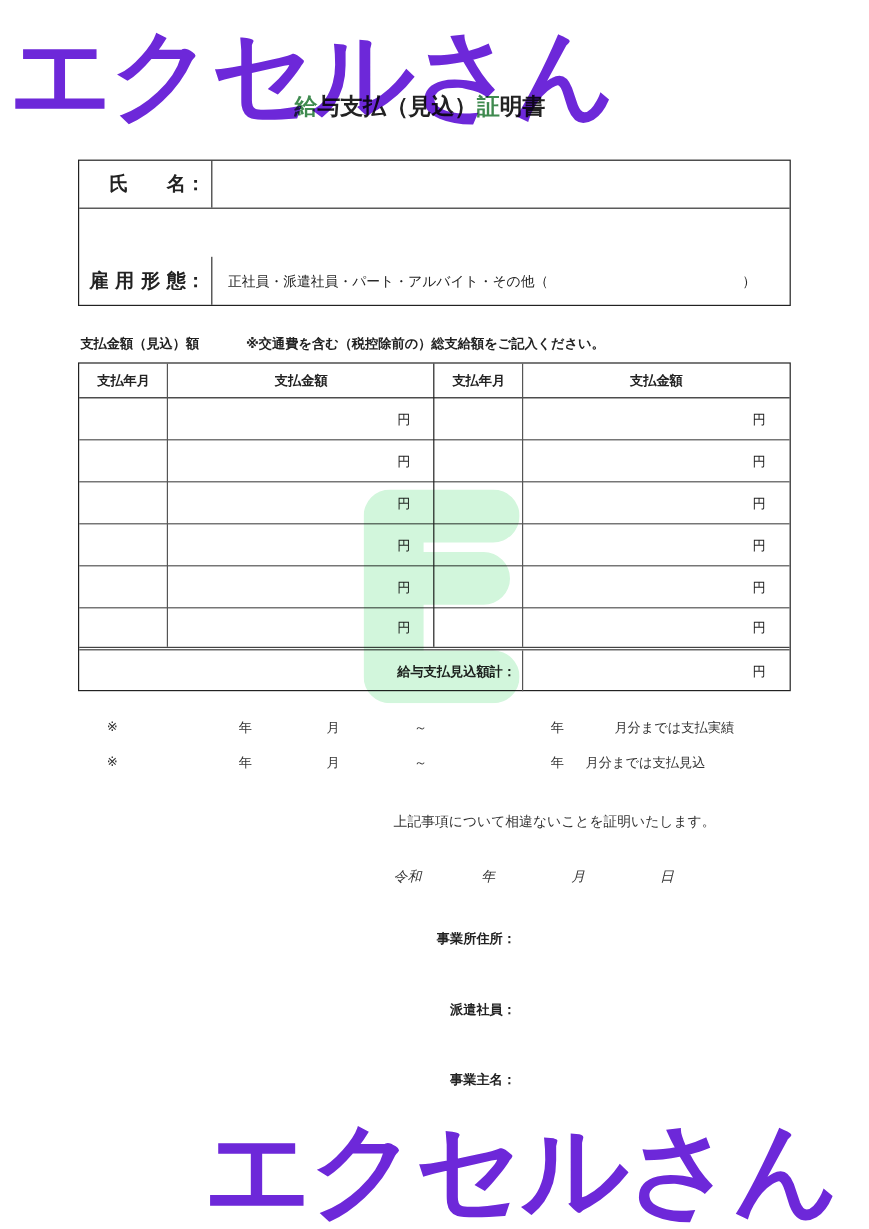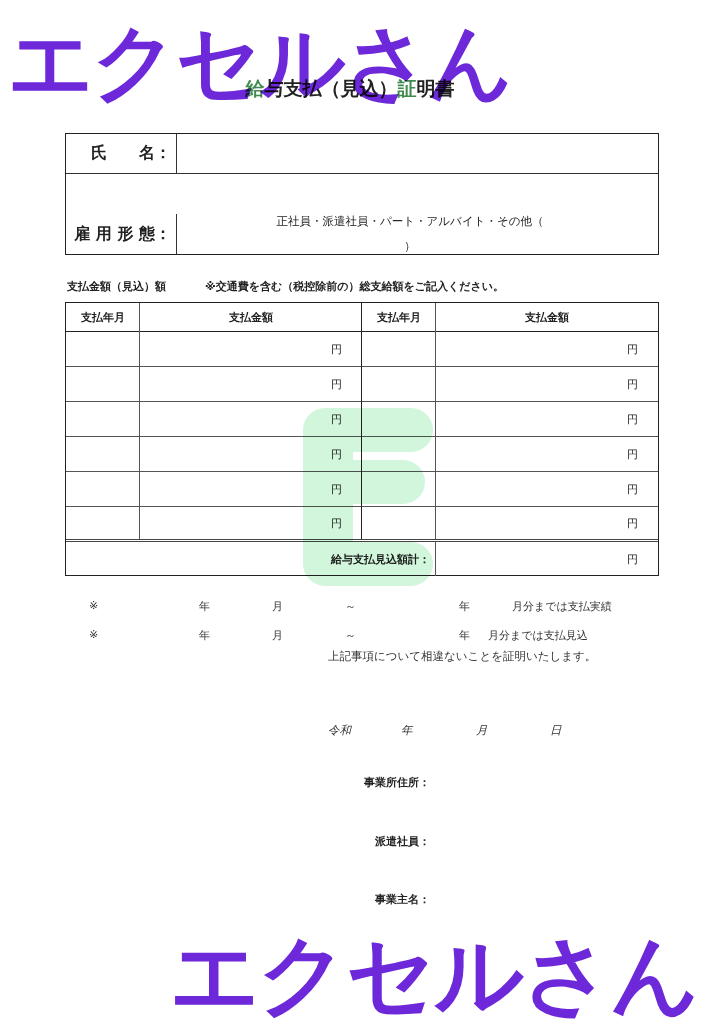--- a/index.html
+++ b/index.html
@@ -9,42 +9,42 @@
   .abs { position: absolute; }
 
   
   .title { left: 0; width: 700px; top: 76px; text-align: center; font-size: 19px; font-weight: bold; color: #222; letter-spacing: 0px; }
 
   
   .info { left: 65px; top: 133px; width: 594px; height: 122px; border: 1.5px solid #222; }
   .info .row { position: absolute; left: 0; right: 0; height: 40px; border-bottom: 1.2px solid #333; }
   .info .row.last { border-bottom: none; }
   .info .lbl { position: absolute; left: 0; top: 0; width: 111px; height: 100%; border-right: 1.2px solid #333; font-size: 16px; font-weight: bold; display: flex; align-items: center; justify-content: flex-end; padding-right: 5px; }
-  .info .val { position: absolute; left: 124px; top: 0; right: 28px; height: 100%; font-size: 11.5px; display: flex; align-items: center; justify-content: space-between; flex-direction: column; }
+  .info .val { position: absolute; left: 124px; top: 0; right: 28px; height: 100%; font-size: 11.5px; display: flex; align-items: center; justify-content: space-between; }
 
   .section-label { top: 279px; left: 67px; font-size: 11px; font-weight: bold; }
   .section-note { top: 279px; left: 205px; font-size: 11px; font-weight: bold; }
 
   
   .pay { left: 65px; top: 302px; width: 594px; height: 274px; border: 1.5px solid #222; }
   .pay .hrow { position: absolute; left: 0; right: 0; top: 0; height: 29px; border-bottom: 1.6px solid #222; }
   .pay .cell { position: absolute; top: 0; height: 100%; font-size: 11px; display: flex; align-items: center; }
   .pay .hcell { font-weight: bold; justify-content: center; }
   .pay .drow { position: absolute; left: 0; right: 0; height: 35px; border-bottom: 1.1px solid #555; }
   .pay .yen { justify-content: flex-end; padding-right: 20px; }
   .pay .vline { position: absolute; top: 0; width: 0; border-left: 1.1px solid #555; }
   .pay .vline.dark { border-left: 1.4px solid #222; }
   .pay .total { position: absolute; left: 0; right: 0; top: 236px; height: 37px; border-top: 3px double #444; }
   .pay .total-label { position: absolute; left: 0; width: 370px; height: 100%; display: flex; align-items: center; justify-content: flex-end; padding-right: 5px; font-size: 11px; font-weight: bold; border-right: 1.1px solid #555; }
   .pay .total-val { position: absolute; left: 370px; right: 0; height: 100%; display: flex; align-items: center; justify-content: flex-end; padding-right: 20px; font-size: 11px; }
 
   
   .period { font-size: 11px; color: #333; }
 
-  .statement { left: 328px; top: 649px; font-size: 11.5px; color: #333; }
+  .statement { left: 328px; top: 677px; font-size: 11.5px; color: #333; }
   .date-part { top: 723px; font-size: 11.5px; color: #333; font-style: italic; }
   .sig { font-size: 11px; font-weight: bold; color: #222; text-align: right; width: 140px; }
 
   
   .wm-text { font-family: "DejaVu Sans", sans-serif; font-weight: bold; color: #6d28d9; white-space: nowrap; mix-blend-mode: multiply; letter-spacing: -2px; }
   .wm-top { left: 8px; top: 6px; font-size: 84px; }
   .wm-bottom { left: 170px; top: 916px; font-size: 88px; }
   .wm-e { left: 303px; top: 408px; width: 130px; height: 178px; mix-blend-mode: multiply; pointer-events: none; }
   .wm-e svg { width: 100%; height: 100%; }
   .wm-layer { position: absolute; inset: 0; pointer-events: none; }

